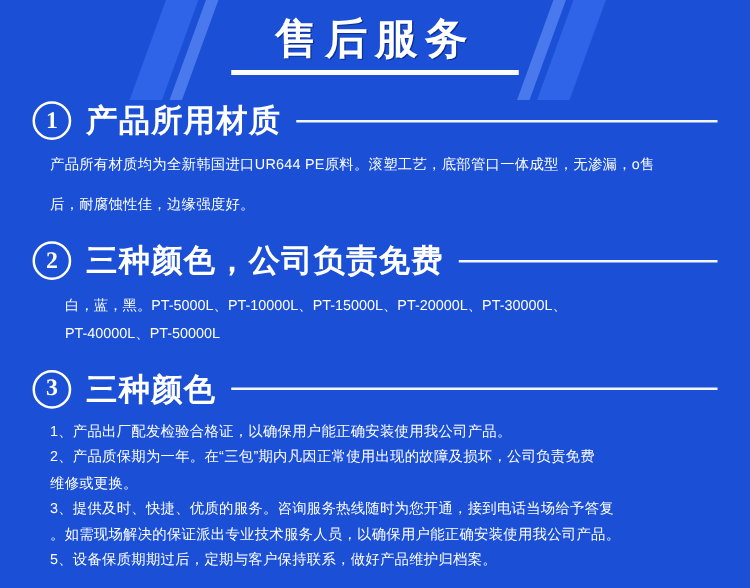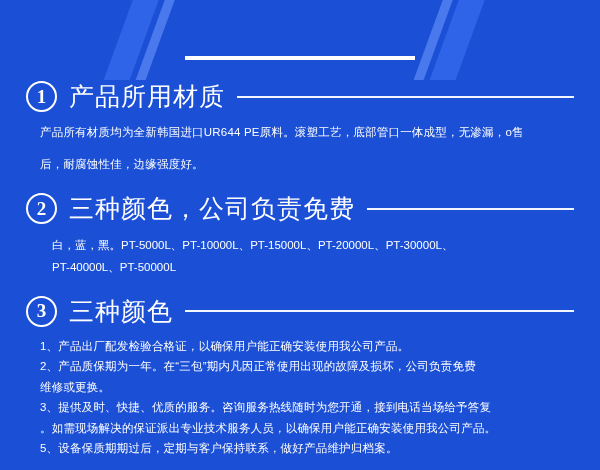--- a/index.html
+++ b/index.html
@@ -82,21 +82,21 @@
     align-items: center;
     justify-content: center;
     box-sizing: border-box;
     flex: 0 0 auto;
     font-family: "Liberation Serif", serif;
   }
   .section-title {
     margin-left: 12px;
     color: #ffffff;
     font-size: 25px;
-    font-weight: normal;
+    font-weight: bold;
     letter-spacing: 1px;
     white-space: nowrap;
   }
   .rule {
     flex: 1 1 auto;
     height: 2px;
     background: #ffffff;
     margin-left: 12px;
     opacity: .95;
   }
@@ -130,20 +130,21 @@
 </head>
 <body>
 
 <div class="page">
 
   <div class="header">
     <div class="band b1"></div>
     <div class="band b2"></div>
     <div class="band b3"></div>
     <div class="band b4"></div>
+    <div class="header-title">售后服务</div>
     <div class="header-underline"></div>
   </div>
 
   <div class="content">
 
     <div class="section">
       <div class="section-head">
         <div class="num-circle">1</div>
         <div class="section-title">产品所用材质</div>
         <div class="rule"></div>

